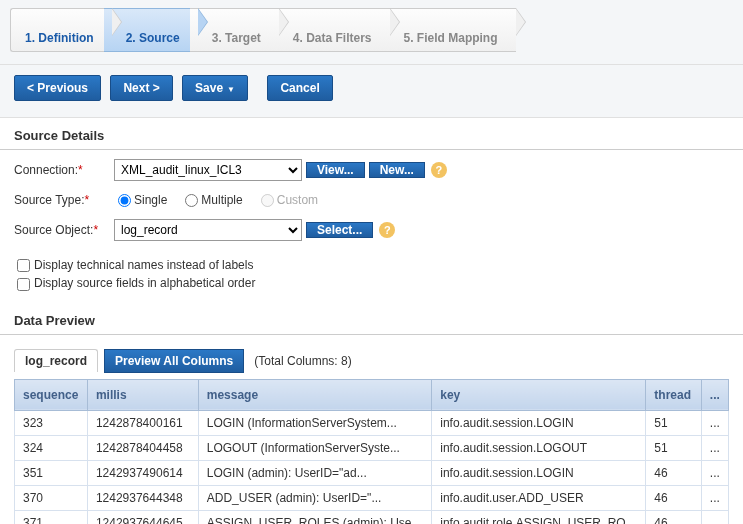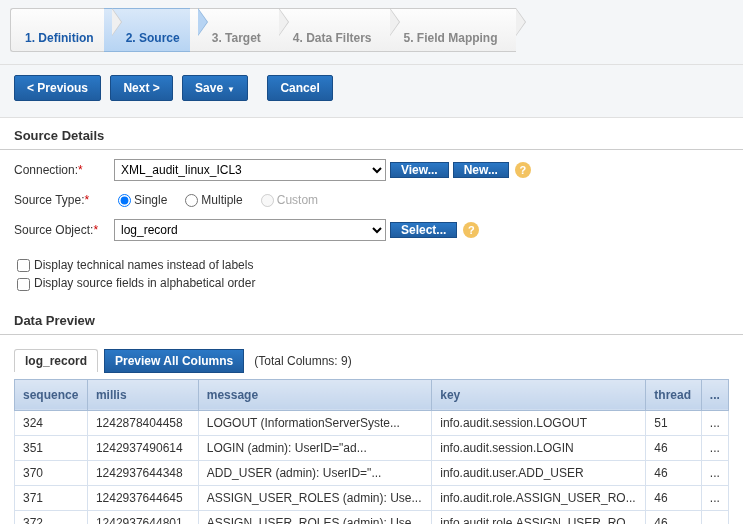--- a/index.html
+++ b/index.html
@@ -21,21 +21,21 @@
 .btn { display:inline-block; background: linear-gradient(#2b78c6,#1f5da0); color:#fff; font-weight:bold; font-size:12px; padding:5px 12px; border:1px solid #184d88; border-radius:2px; cursor:pointer; margin-right:6px; }
 .btn-group { display:inline-block; margin-right:10px; }
 .btn-caret::after { content:"▼"; font-size:8px; margin-left:4px; }
 
 
 .section-title { font-weight:bold; font-size:13px; padding: 10px 14px 6px; border-bottom:1px solid #ccc; margin:0 0 8px; }
 .form { padding: 0 14px 8px; }
 .form-row { display:flex; align-items:center; margin-bottom:6px; min-height:24px; }
 .form-label { width:100px; font-size:12px; color:#333; }
 .req { color:#c00; }
-select.field { width:272px; height:22px; border:1px solid #999; font-size:12px; padding:1px 2px; background:#fff; }
+select.field { width:188px; height:22px; border:1px solid #999; font-size:12px; padding:1px 2px; background:#fff; }
 .inline-btn { background: linear-gradient(#2b78c6,#1f5da0); color:#fff; font-weight:bold; border:1px solid #184d88; padding:0 10px; margin-left:4px; cursor:pointer; font-size:12px; }
 .help-icon { display:inline-block; width:16px; height:16px; border-radius:50%; background:#f3c361; color:#fff; text-align:center; line-height:16px; font-weight:bold; margin-left:6px; font-size:11px; }
 .radio-row input { margin-left:4px; margin-right:3px; vertical-align:middle; }
 .radio-row label { margin-right:14px; color:#333; }
 .radio-row label.disabled { color:#aaa; }
 .check-row { padding:2px 17px; }
 .check-row input { margin-right:4px; vertical-align:middle; }
 
 
 .preview-head { display:flex; align-items:center; padding: 6px 14px 6px; gap:6px; }
@@ -94,21 +94,21 @@
     <span class="help-icon">?</span>
   </div>
 </div>
 <div class="check-row"><input type="checkbox" style=""><span>Display technical names instead of labels</span></div>
 <div class="check-row" style="margin-bottom:10px;"><input type="checkbox" style=""><span>Display source fields in alphabetical order</span></div>
 
 <div class="section-title">Data Preview</div>
 <div class="preview-head">
   <div class="tab">log_record</div>
   <button class="preview-btn">Preview All Columns</button>
-  <span class="colcount">(Total Columns: 9)</span>
+  <span class="colcount">(Total Columns: 8)</span>
 </div>
 
 <table class="data">
   <colgroup>
       <col class="seq">
       <col class="millis">
       <col class="msg">
       <col class="key">
       <col class="thread">
       <col class="more">
@@ -117,20 +117,28 @@
       <tr>
     <th>sequence</th>
     <th>millis</th>
     <th>message</th>
     <th>key</th>
     <th>thread</th>
     <th class="more">...</th>
   </tr>
     </thead>
   <tbody id="tbody">
+      <tr>
+        <td>323</td>
+        <td>1242878400161</td>
+        <td>LOGIN (InformationServerSystem...</td>
+        <td>info.audit.session.LOGIN</td>
+        <td>51</td>
+        <td class="more">...</td>
+      </tr>
       <tr>
         <td>324</td>
         <td>1242878404458</td>
         <td>LOGOUT (InformationServerSyste...</td>
         <td>info.audit.session.LOGOUT</td>
         <td>51</td>
         <td class="more">...</td>
       </tr>
       <tr>
         <td>351</td>

